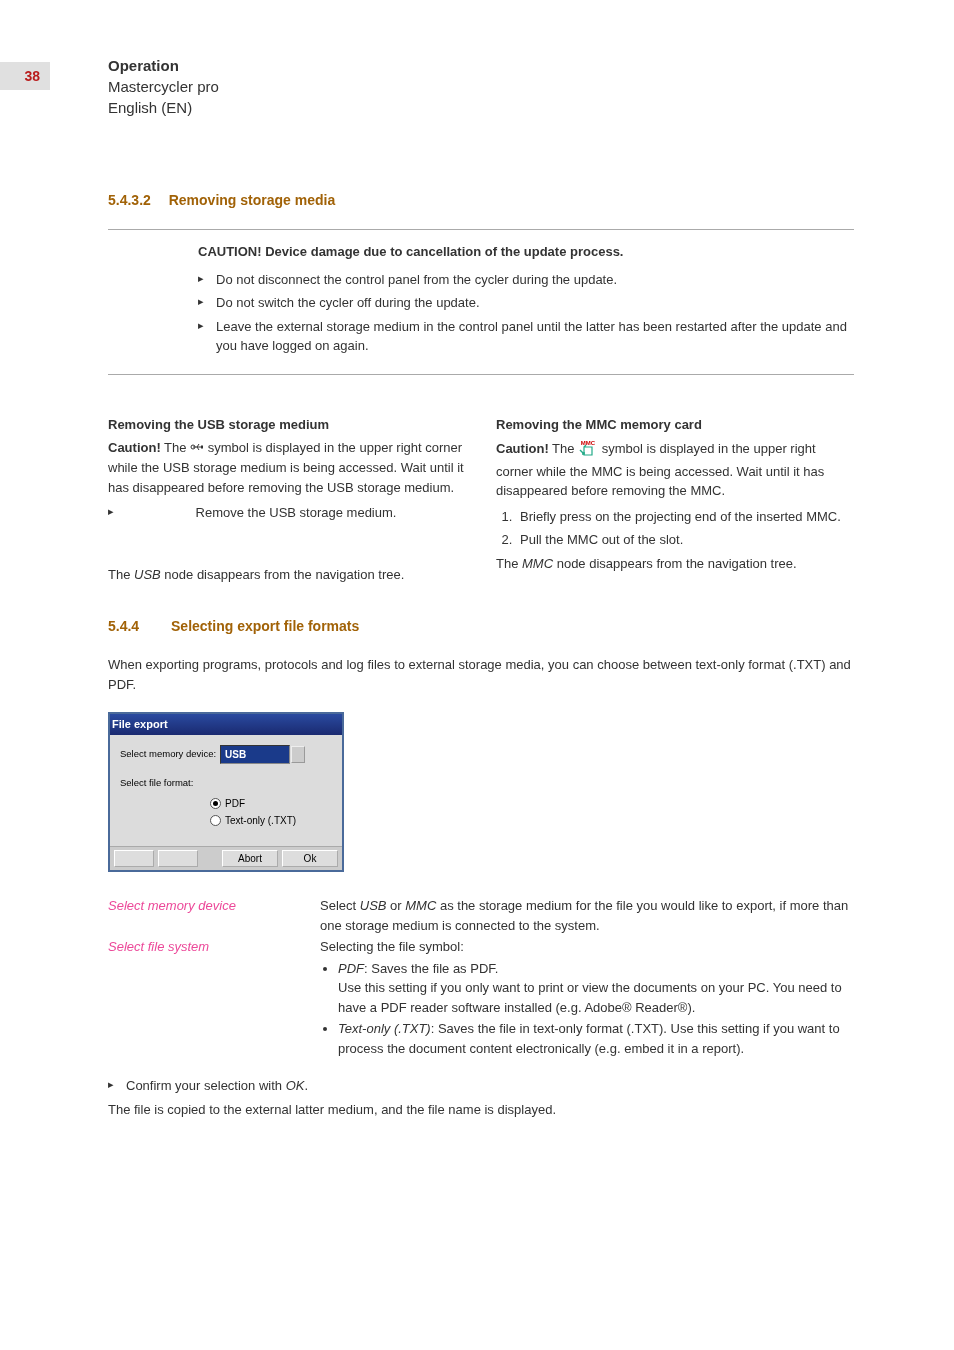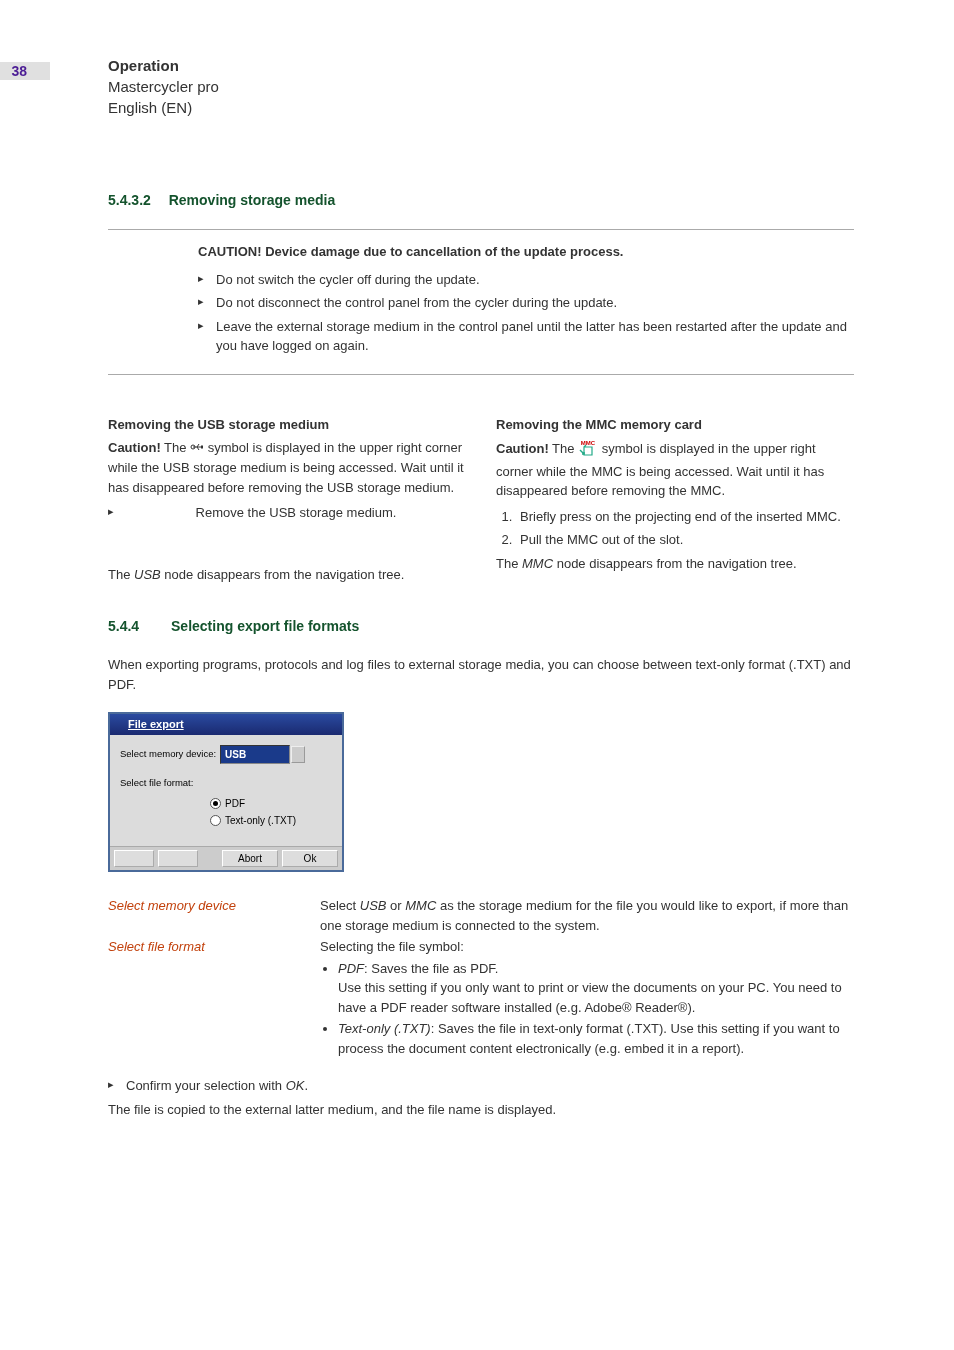--- a/index.html
+++ b/index.html
@@ -13,47 +13,47 @@
     width: 954px;
     min-height: 1350px;
     position: relative;
     background: #fff;
   }
   .page-number-tab {
     position: absolute;
     left: 0;
     top: 62px;
     width: 50px;
-    height: 18px;
+    height: 28px;
     background: #e0e0e0;
-    color: #4c1d95;
+    color: #b91c1c;
     font-weight: bold;
     font-size: 14px;
     display: flex;
     align-items: center;
     justify-content: flex-end;
-    padding-right: 23px;
+    padding-right: 10px;
     box-sizing: border-box;
   }
   .header-block {
     position: absolute;
     left: 108px;
     top: 55px;
     font-size: 15px;
     line-height: 1.4;
   }
   .header-block .bold { font-weight: bold; }
   .content {
     padding: 190px 100px 0 108px;
   }
   h3 {
     font-size: 14px;
     font-weight: bold;
     margin: 0 0 18px 0;
-    color: #14532d;
+    color: #a16207;
   }
   h3 .secno { margin-right: 14px; }
   .caution-box {
     border-top: 1px solid #aaa;
     border-bottom: 1px solid #aaa;
     margin: 0 0 26px 0;
     padding: 12px 0 14px 0;
   }
   .caution-title {
     font-weight: bold;
@@ -129,23 +129,22 @@
     background: #dcdcdc;
     margin: 18px 0 24px 0;
     font-family: Tahoma, Arial, sans-serif;
     font-size: 10px;
     color: #000;
   }
   .dialog-titlebar {
     background: linear-gradient(#2a4aa0, #1a2a70);
     color: #fff;
     font-weight: bold;
-    padding: 2px 18px;
+    padding: 2px 2px;
     font-size: 11px;
-    text-decoration: underline;
   }
   .dialog-body {
     padding: 10px 10px 16px 10px;
     background: #dcdcdc;
   }
   .dlg-row { display:flex; align-items:center; margin-bottom:12px;}
   .dlg-label { width: 100px; font-size: 9.5px; }
   .dlg-select {
     background: #1a3a8a;
     color: #fff;
@@ -197,21 +196,21 @@
   .dlg-footer-left{ flex:1; display:flex; gap:4px;}
   .dlg-blank-btn{
     border:1px outset #fff;
     background:#ddd;
     width:38px;
     height:15px;
   }
 
   .def-table { margin-top: 6px; }
   .def-row { display:flex; margin-bottom: 2px;}
-  .def-term { width: 212px; font-style: italic; color:#c2410c;}
+  .def-term { width: 212px; font-style: italic; color:#ec4899;}
   .def-body { flex:1; }
   .def-body ul { margin:2px 0 6px 0; padding-left:18px;}
   .def-body li { margin-bottom:2px;}
   .final-list {
     list-style:none; padding:0; margin:12px 0 4px 0;
   }
   .final-list li{ position:relative; padding-left:18px;}
   .final-list li::before{
     content:"▸"; position:absolute; left:0; top:0; font-size:11px;
   }
@@ -232,22 +231,22 @@
   <div class="content">
 
     <h3>
       <span class="secno">5.4.3.2</span>
       <span>Removing storage media</span>
     </h3>
 
     <div class="caution-box">
       <p class="caution-title">CAUTION! Device damage due to cancellation of the update process.</p>
       <ul class="caution-list">
+        <li>Do not disconnect the control panel from the cycler during the update.</li>
         <li>Do not switch the cycler off during the update.</li>
-        <li>Do not disconnect the control panel from the cycler during the update.</li>
         <li>Leave the external storage medium in the control panel until the latter has been restarted after the update and you have logged on again.</li>
       </ul>
     </div>
 
     <div class="two-col">
       <div class="col">
         <p class="col-title">Removing the USB storage medium</p>
         <p class="para">
           <strong>Caution!</strong><span> The </span><span class="usb-icon"><svg width="14" height="12" viewBox="0 0 14 12">
                 <circle cx="3" cy="6" r="2" fill="none" stroke="#333" stroke-width="1"></circle>
@@ -322,21 +321,21 @@
     </div>
 
     <div class="def-table">
       <div class="def-row">
         <div class="def-term">Select memory device</div>
         <div class="def-body">
           <span>Select </span><span class="italic">USB</span><span> or </span><span class="italic">MMC</span><span> as the storage medium for the file you would like to export, if more than one storage medium is connected to the system.</span>
         </div>
       </div>
       <div class="def-row">
-        <div class="def-term">Select file format</div>
+        <div class="def-term">Select file system</div>
         <div class="def-body">
           <div>Selecting the file symbol:</div>
           <ul>
             <li>
               <span class="italic">PDF</span><span>: Saves the file as PDF.</span>
               <div>Use this setting if you only want to print or view the documents on your PC. You need to have a PDF reader software installed (e.g. Adobe® Reader®).</div>
             </li>
             <li>
               <span class="italic">Text-only (.TXT)</span><span>: Saves the file in text-only format (.TXT). Use this setting if you want to process the document content electronically (e.g. embed it in a report).</span>
             </li>

